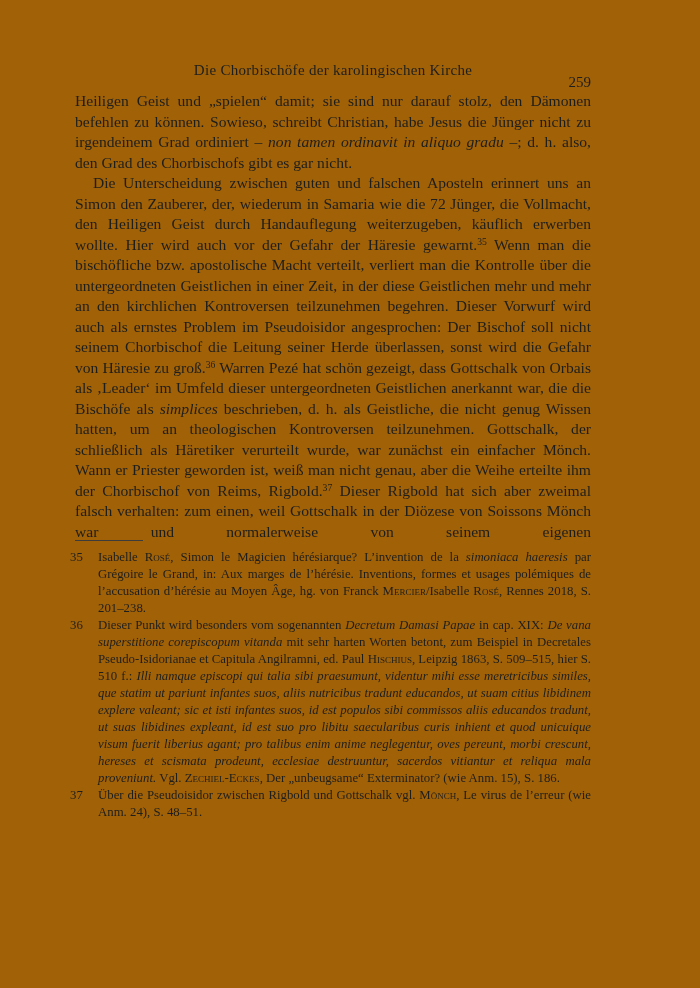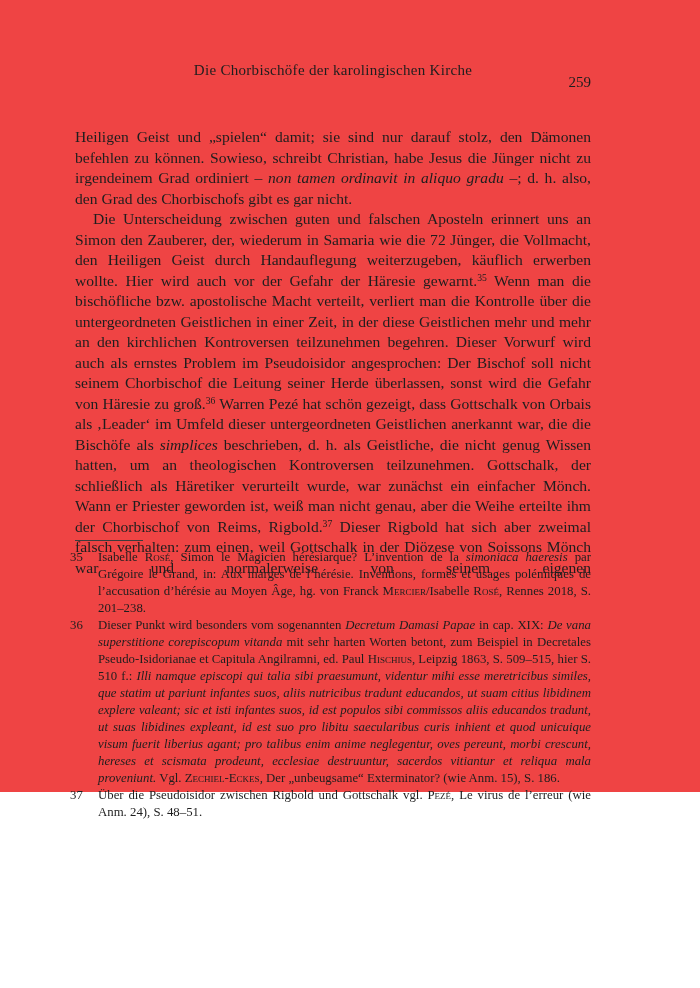--- a/index.html
+++ b/index.html
@@ -1,30 +1,30 @@
 <!DOCTYPE html>
 <html><head>
 <meta charset="utf-8">
 <style>
   html,body{margin:0;padding:0;}
   body{width:700px;height:988px;background:#ffffff;}
   .page{
-    position:relative;width:700px;height:792px;background:#ef4444;
+    position:relative;width:700px;height:988px;background:#a16207;
     font-family:"Liberation Serif","DejaVu Serif",serif;color:#1e1e1e;text-decoration:underline;
     -webkit-font-smoothing:antialiased;
   }
   .running-header{
     position:absolute;top:61px;left:75px;width:516px;
     font-size:15px;line-height:18px;
   }
   .running-title{display:block;text-align:center;letter-spacing:0.3px;}
   .page-number{position:absolute;right:0;top:12px;}
   .main-text{
     position:absolute;top:91px;left:75px;width:516px;height:452px;
-    font-size:15.6px;line-height:20.5px;text-align:justify;overflow:hidden;margin-top:36px;
+    font-size:15.6px;line-height:20.5px;text-align:justify;overflow:hidden;
   }
   .para{margin:0;padding:0;}
   .para.indent{text-indent:18px;}
   .para.continues{text-align-last:justify;}
   .it{font-style:italic;}
   .sc{font-variant:small-caps;}
   sup.fnref{font-size:62%;line-height:0;vertical-align:0.55em;letter-spacing:0;}
   .footnotes{
     position:absolute;top:540px;left:70px;width:521px;
     font-size:12.8px;line-height:17px;text-align:justify;
@@ -49,17 +49,17 @@
   <div class="main-text" id="body-paragraphs">
       <p class="para"><span>Heiligen Geist und „spielen“ damit; sie sind nur darauf stolz, den Dämonen befehlen zu können. Sowieso, schreibt Christian, habe Jesus die Jünger nicht zu irgendeinem Grad ordiniert – </span><span class="it">non tamen ordinavit in aliquo gradu</span><span> –; d. h. also, den Grad des Chorbischofs gibt es gar nicht.</span></p>
       <p class="para indent continues"><span>Die Unterscheidung zwischen guten und falschen Aposteln erinnert uns an Simon den Zauberer, der, wiederum in Samaria wie die 72 Jünger, die Vollmacht, den Heiligen Geist durch Handauflegung weiterzugeben, käuflich erwerben wollte. Hier wird auch vor der Gefahr der Häresie gewarnt.</span><sup class="fnref">35</sup><span> Wenn man die bischöfliche bzw. apostolische Macht verteilt, verliert man die Kontrolle über die untergeordneten Geistlichen in einer Zeit, in der diese Geistlichen mehr und mehr an den kirchlichen Kontroversen teilzunehmen begehren. Dieser Vorwurf wird auch als ernstes Problem im Pseudoisidor angesprochen: Der Bischof soll nicht seinem Chorbischof die Leitung seiner Herde überlassen, sonst wird die Gefahr von Häresie zu groß.</span><sup class="fnref">36</sup><span> Warren Pezé hat schön gezeigt, dass Gottschalk von Orbais als ‚Leader‘ im Umfeld dieser untergeordneten Geistlichen anerkannt war, die die Bischöfe als </span><span class="it">simplices</span><span> beschrieben, d. h. als Geistliche, die nicht genug Wissen hatten, um an theologischen Kontroversen teilzunehmen. Gottschalk, der schließlich als Häretiker verurteilt wurde, war zunächst ein einfacher Mönch. Wann er Priester geworden ist, weiß man nicht genau, aber die Weihe erteilte ihm der Chorbischof von Reims, Rigbold.</span><sup class="fnref">37</sup><span> Dieser Rigbold hat sich aber zweimal falsch verhalten: zum einen, weil Gottschalk in der Diözese von Soissons Mönch war und normalerweise von seinem eigenen</span></p>
     </div>
 
   <div class="footnotes">
     <hr class="fn-rule">
     <div id="footnote-list">
         <p class="footnote"><span class="fn-num">35</span><span><span>Isabelle </span><span class="sc">Rosé</span><span>, Simon le Magicien hérésiarque? L’invention de la </span><span class="it">simoniaca haeresis</span><span> par Grégoire le Grand, in: Aux marges de l’hérésie. Inventions, formes et usages polémiques de l’accusation d’hérésie au Moyen Âge, hg. von Franck </span><span class="sc">Mercier</span><span>/Isabelle </span><span class="sc">Rosé</span><span>, Rennes 2018, S. 201–238.</span></span></p>
         <p class="footnote"><span class="fn-num">36</span><span><span>Dieser Punkt wird besonders vom sogenannten </span><span class="it">Decretum Damasi Papae</span><span> in cap. XIX: </span><span class="it">De vana superstitione corepiscopum vitanda</span><span> mit sehr harten Worten betont, zum Beispiel in Decretales Pseudo-Isidorianae et Capitula Angilramni, ed. Paul </span><span class="sc">Hischius</span><span>, Leipzig 1863, S. 509–515, hier S. 510 f.: </span><span class="it">Illi namque episcopi qui talia sibi praesumunt, videntur mihi esse meretricibus similes, que statim ut pariunt infantes suos, aliis nutricibus tradunt educandos, ut suam citius libidinem explere valeant; sic et isti infantes suos, id est populos sibi commissos aliis educandos tradunt, ut suas libidines expleant, id est suo pro libitu saecularibus curis inhient et quod unicuique visum fuerit liberius agant; pro talibus enim anime neglegentur, oves pereunt, morbi crescunt, hereses et scismata prodeunt, ecclesiae destruuntur, sacerdos vitiantur et reliqua mala proveniunt.</span><span> Vgl. </span><span class="sc">Zechiel-Eckes</span><span>, Der „unbeugsame“ Exterminator? (wie Anm. 15), S. 186.</span></span></p>
-        <p class="footnote"><span class="fn-num">37</span><span><span>Über die Pseudoisidor zwischen Rigbold und Gottschalk vgl. </span><span class="sc">Pezé</span><span>, Le virus de l’erreur (wie Anm. 24), S. 48–51.</span></span></p>
+        <p class="footnote"><span class="fn-num">37</span><span><span>Über die Pseudoisidor zwischen Rigbold und Gottschalk vgl. </span><span class="sc">Mönch</span><span>, Le virus de l’erreur (wie Anm. 24), S. 48–51.</span></span></p>
       </div>
   </div>
 
 </div>
 
 </body></html>

